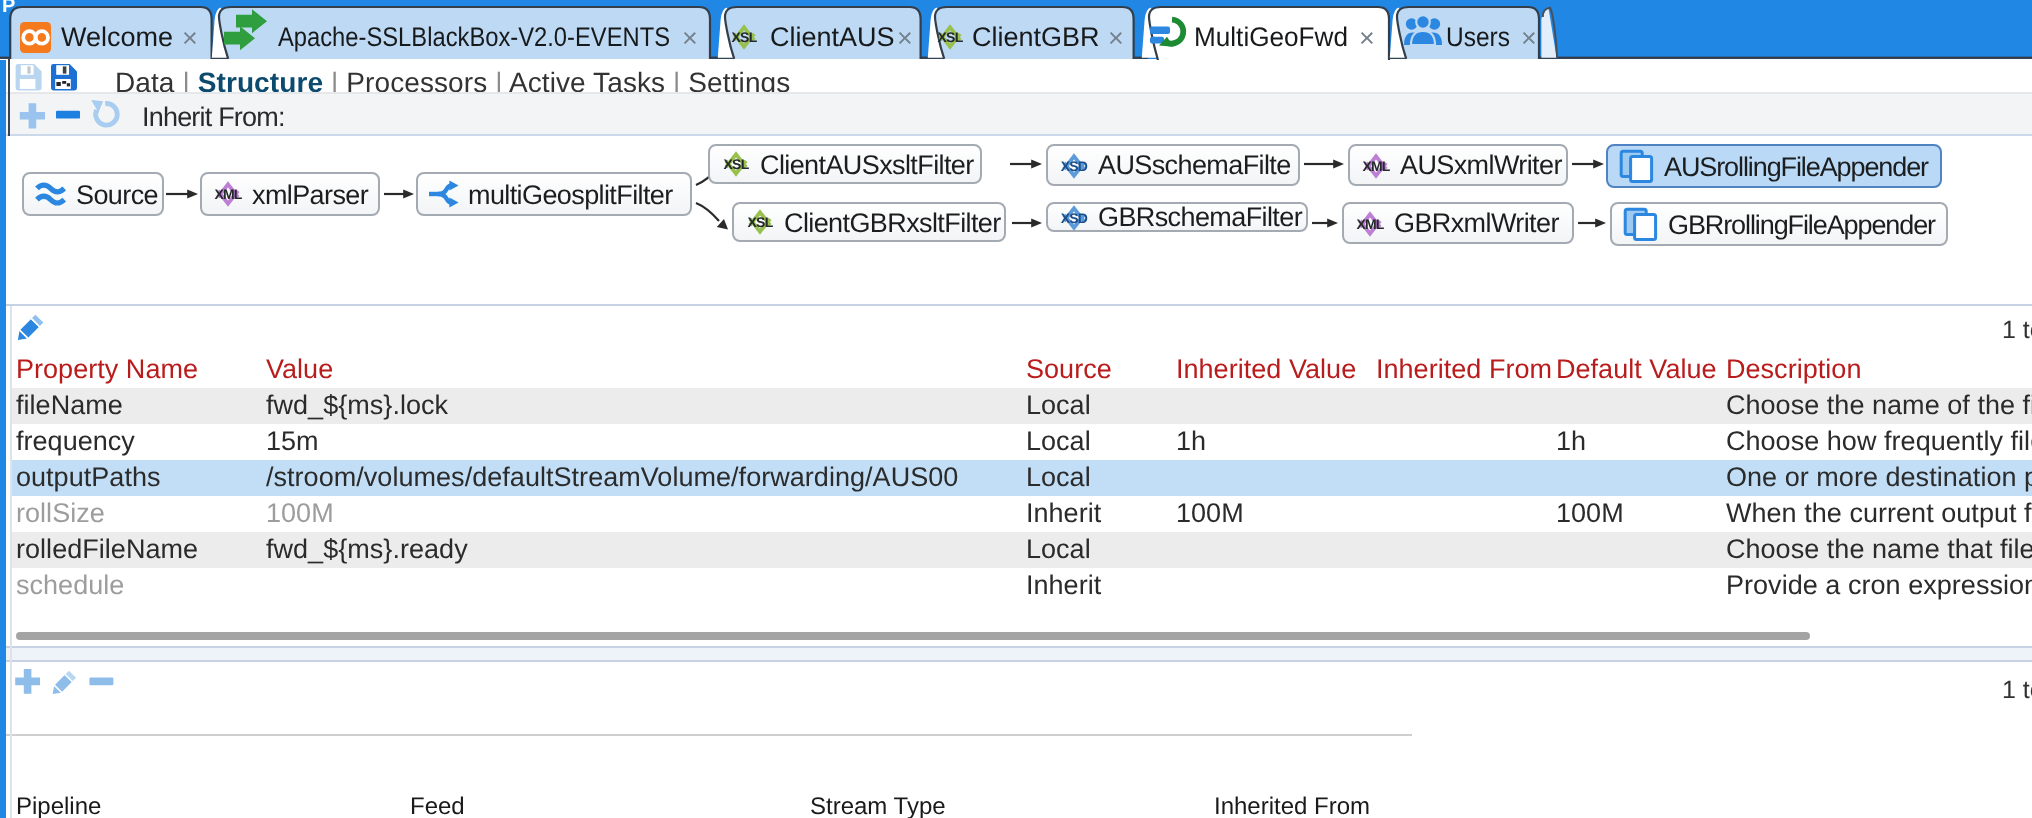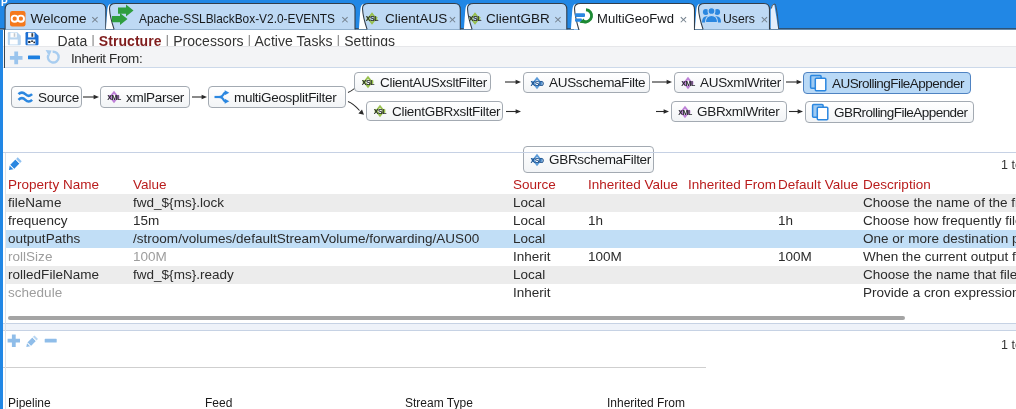--- a/index.html
+++ b/index.html
@@ -116,21 +116,21 @@
   <g transform="translate(18.5,1)">
     <path d="M1,2.2 Q1,1 2.2,1 L10.3,1 L14,4.7 L14,13 Q14,14.2 12.8,14.2 L2.2,14.2 Q1,14.2 1,13 Z" fill="#1c6fd3"></path>
     <rect x="3.6" y="1.6" width="6.4" height="4.8" fill="#ffffff"></rect>
     <rect x="6.9" y="2.2" width="1.8" height="3.6" fill="#3c4248"></rect>
     <rect x="3.1" y="8.5" width="7.8" height="5" fill="#ffffff"></rect>
     <rect x="3.7" y="10" width="2.2" height="2" fill="#23282e"></rect>
     <rect x="6.6" y="9.5" width="2" height="1.4" fill="#23282e"></rect>
     <rect x="8.9" y="10.6" width="1.6" height="1.6" fill="#23282e"></rect>
   </g>
 </svg>
-<div class="abs" style="left:57.5px;top:33px;font-size:14px;color:#333;letter-spacing:0.05px;white-space:nowrap">Data <span style="color:#8b8b8b">|</span> <b style="color:#7f1d1d">Structure</b> <span style="color:#8b8b8b">|</span> Processors <span style="color:#8b8b8b">|</span> Active Tasks <span style="color:#8b8b8b">|</span> Settings</div>
+<div class="abs" style="left:57.5px;top:33px;font-size:14px;color:#333;letter-spacing:0.05px;white-space:nowrap">Data <span style="color:#8b8b8b">|</span> <b style="color:#0c4a6e">Structure</b> <span style="color:#8b8b8b">|</span> Processors <span style="color:#8b8b8b">|</span> Active Tasks <span style="color:#8b8b8b">|</span> Settings</div>
 
 <div class="abs" style="left:0;top:46.3px;width:1016px;height:0.8px;background:#e6e7ea;"></div>
 <div class="abs" style="left:0;top:47px;width:1016px;height:21px;background:#f3f4f6;border-bottom:1px solid #ccd9ea;"></div>
 <svg class="abs" style="left:7px;top:49px" width="56" height="17" viewBox="0 0 56 17">
   <path d="M7.3,2.6 h3.8 v4.4 h4.4 v3.8 h-4.4 v4.4 h-3.8 v-4.4 h-4.4 v-3.8 h4.4 Z" fill="#9ac4ed"></path>
   <rect x="21" y="6.4" width="12" height="3.9" rx="0.6" fill="#1d7fe0"></rect>
   <path d="M41.3,6 A5.4,5.4 0 1 0 45.6,2.8" stroke="#a8cdf0" stroke-width="2.4" fill="none"></path>
   <path d="M38.6,1 L44.6,1.6 L42.2,7.2 Z" fill="#a8cdf0"></path>
 </svg>
 <div class="abs" style="left:71px;top:50.5px;font-size:13.5px;color:#2a2a2a;letter-spacing:-0.4px;">Inherit From:</div>
@@ -218,21 +218,21 @@
 <div class="pe" style="left:523px;top:72px;width:127px;height:21px;">
   <svg width="16" height="16" viewBox="0 0 16 16">
         <g stroke="#5b9bd9" stroke-width="1.9" fill="none">
           <path d="M3,9.6 L8,3.2 13,9.6"></path>
           <path d="M13,6.4 L8,12.8 3,6.4"></path>
         </g>
         <text x="8" y="10.7" font-size="7" font-weight="bold" fill="#1c4f8a" text-anchor="middle" letter-spacing="-0.4">XSD</text>
       </svg>
   <span>AUSschemaFilte</span>
 </div>
-<div class="pe" style="left:523px;top:101px;width:131px;height:27px;margin-top:45px;">
+<div class="pe" style="left:523px;top:101px;width:131px;height:15px;">
   <svg width="16" height="16" viewBox="0 0 16 16">
         <g stroke="#5b9bd9" stroke-width="1.9" fill="none">
           <path d="M3,9.6 L8,3.2 13,9.6"></path>
           <path d="M13,6.4 L8,12.8 3,6.4"></path>
         </g>
         <text x="8" y="10.7" font-size="7" font-weight="bold" fill="#1c4f8a" text-anchor="middle" letter-spacing="-0.4">XSD</text>
       </svg>
   <span>GBRschemaFilter</span>
 </div>
 <div class="pe" style="left:674px;top:72px;width:110px;height:21px;">

